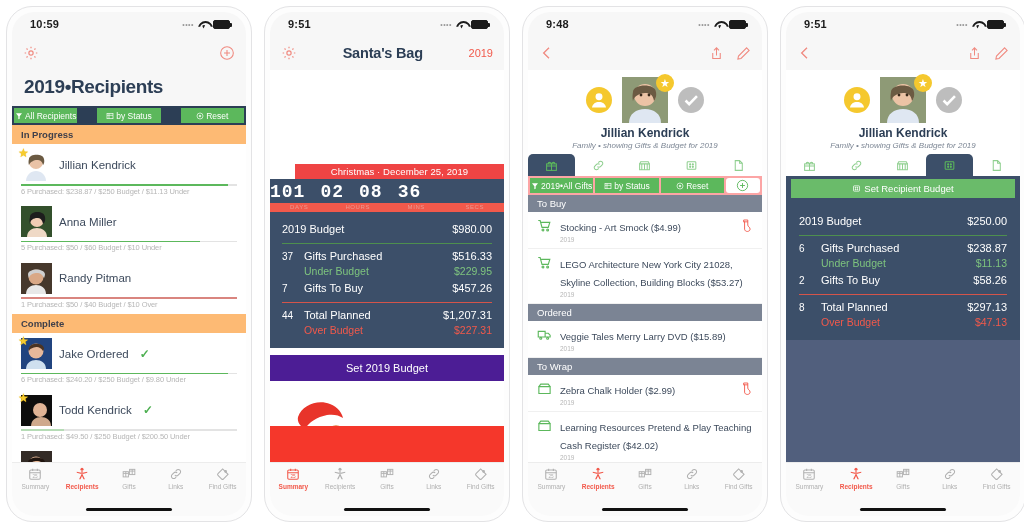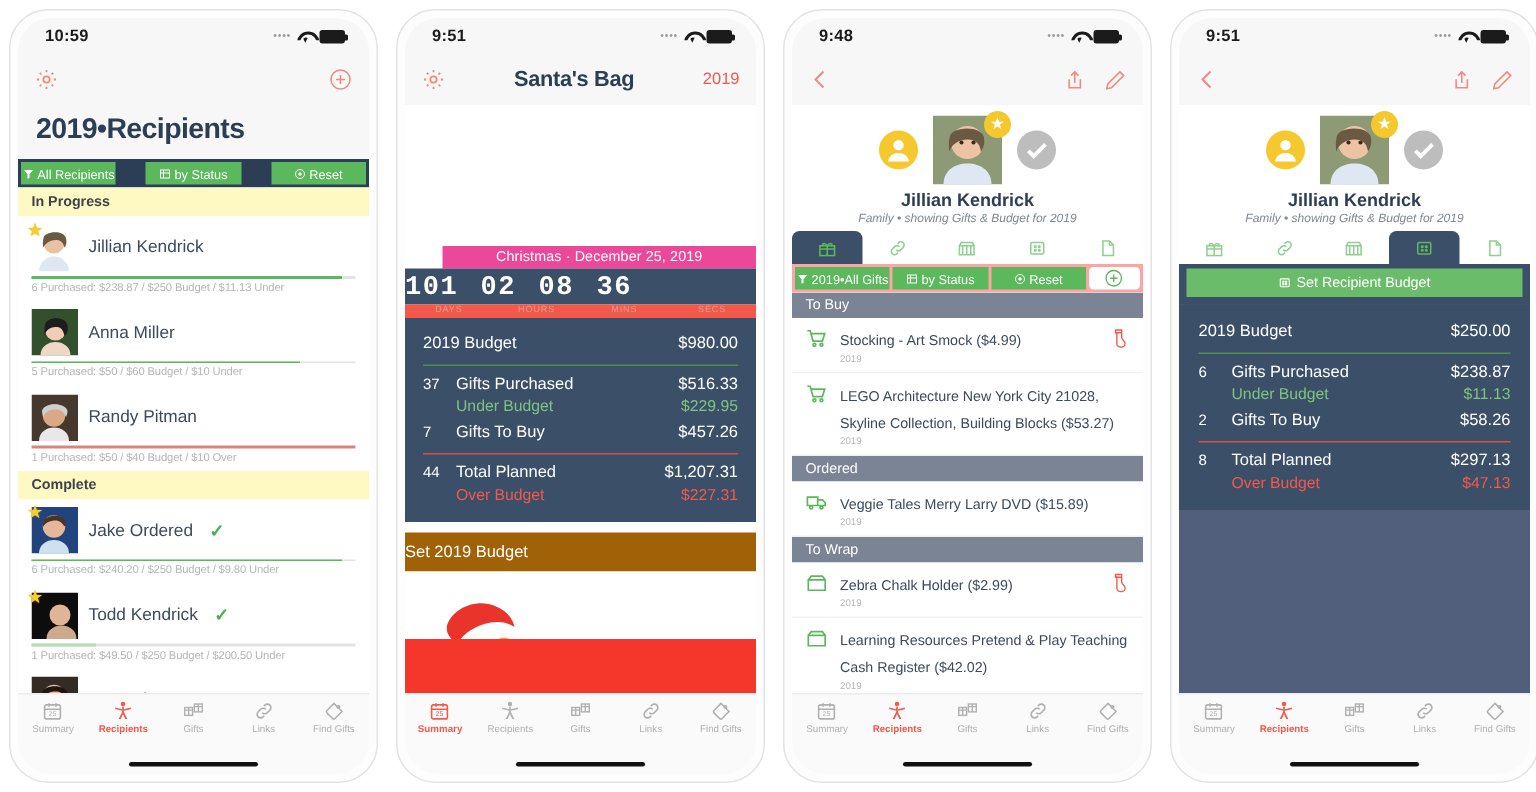--- a/index.html
+++ b/index.html
@@ -77,21 +77,21 @@
     display: flex; gap: 20px; flex: 0 0 auto;
   }
   .fbtn {
     flex: 1 1 0; background: #5cb85c; color: #fff;
     font-size: 8.5px; height: 15px;
     display: flex; align-items: center; justify-content: center; gap: 2px;
     cursor: pointer; white-space: nowrap;
   }
   .fbtn svg { flex: 0 0 auto; }
   .section-head {
-    background: #fef9c3; color: #40404a; font-weight: bold;
+    background: #fdba74; color: #40404a; font-weight: bold;
     font-size: 9.5px; padding: 4px 9px; flex: 0 0 auto;
   }
   .list { flex: 1 1 auto; overflow: hidden; background: #fff; }
   .recip {
     position: relative; padding: 3px 9px 0 9px; background: #fff;
   }
   .recip-top { display: flex; align-items: center; gap: 7px; height: 36px; }
   .avatar {
     width: 31px; height: 31px; border-radius: 50%; flex: 0 0 auto;
     position: relative; overflow: visible;
@@ -115,38 +115,38 @@
     display: flex; align-items: flex-start; padding-top: 4px;
   }
   .tab { flex: 1 1 0; display: flex; flex-direction: column; align-items: center; gap: 2px; cursor: pointer; }
   .tab .tlabel { font-size: 6.5px; color: #b0b0b0; }
   .tab.active .tlabel { color: #f2594b; font-weight: bold; }
   .homebar { flex: 0 0 auto; height: 14px; display: flex; align-items: center; justify-content: center; background: #fafafa; }
   .homebar > i { display: block; width: 86px; height: 3px; background: #111; border-radius: 2px; }
 
   
   .s2-blank { flex: 0 0 auto; height: 94px; background: #fff; }
-  .cd-top { background: #ec4899; color: #fff; text-align: center; font-size: 9.5px; padding: 2px 0; letter-spacing: .1px; margin-left: 25px; }
+  .cd-top { background: #ef4444; color: #fff; text-align: center; font-size: 9.5px; padding: 2px 0; letter-spacing: .1px; margin-left: 25px; }
   .cd-mid { background: #3c4f69; display: flex; gap: 15px; padding: 3px 0 1px 0; }
   .cd-mid span { color: #fff; font-size: 18px; font-family: "Liberation Mono", monospace; font-weight: bold; letter-spacing: 1px; }
   .cd-bot { background: #f2594b; display: flex; padding: 1px 0 2px 0; }
   .cd-bot span { flex: 1 1 0; text-align: center; font-size: 6px; color: #e89b91; letter-spacing: .6px; }
   .budget-panel { background: #3c4f69; padding: 8px 12px 10px 12px; flex: 0 0 auto; }
   .brow { display: flex; align-items: baseline; font-size: 11px; color: #fff; padding: 3px 0; }
   .bnum { width: 22px; flex: 0 0 22px; font-size: 10px; }
   .blbl { flex: 1 1 auto; }
   .bval { font-weight: 500; }
   .bsub { display: flex; font-size: 10.5px; padding-bottom: 2px; }
   .bsub .blbl { padding-left: 22px; }
   .green { color: #7ec47e; }
   .red { color: #f2594b; }
   .hr-green { height: 1px; background: #4e8f4e; margin: 5px 0 3px 0; }
   .hr-red { height: 1px; background: #d4544a; margin: 5px 0 3px 0; }
   .wide-green-btn {
-    background: #a16207; color: #fff; font-size: 11px;
+    background: #4c1d95; color: #fff; text-align: center; font-size: 11px;
     padding: 7px 0; margin: 7px 0 0 0; cursor: pointer; flex: 0 0 auto;
   }
   .santa-area { flex: 1 1 auto; background: #fff; position: relative; overflow: hidden; }
   .redstrip { position: absolute; left: 0; right: 0; bottom: 0; height: 36px; background: #f5372b; }
 
   
   .profile { background: #fff; padding: 5px 0 4px 0; flex: 0 0 auto; }
   .prow { display: flex; align-items: center; justify-content: center; gap: 10px; height: 50px; }
   .circ { width: 26px; height: 26px; border-radius: 50%; flex: 0 0 auto; position: relative; }
   .circ.yellow { background: #f5c82e; }

